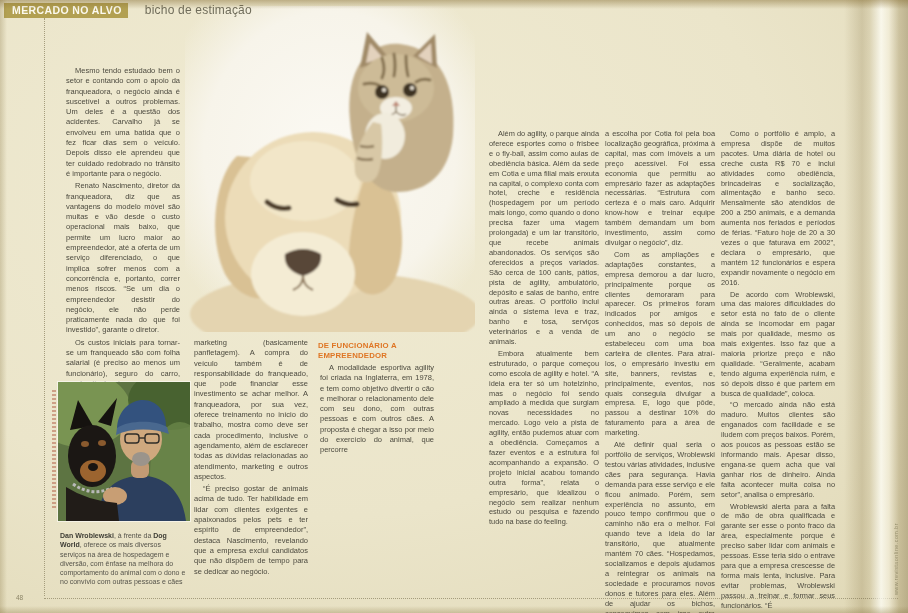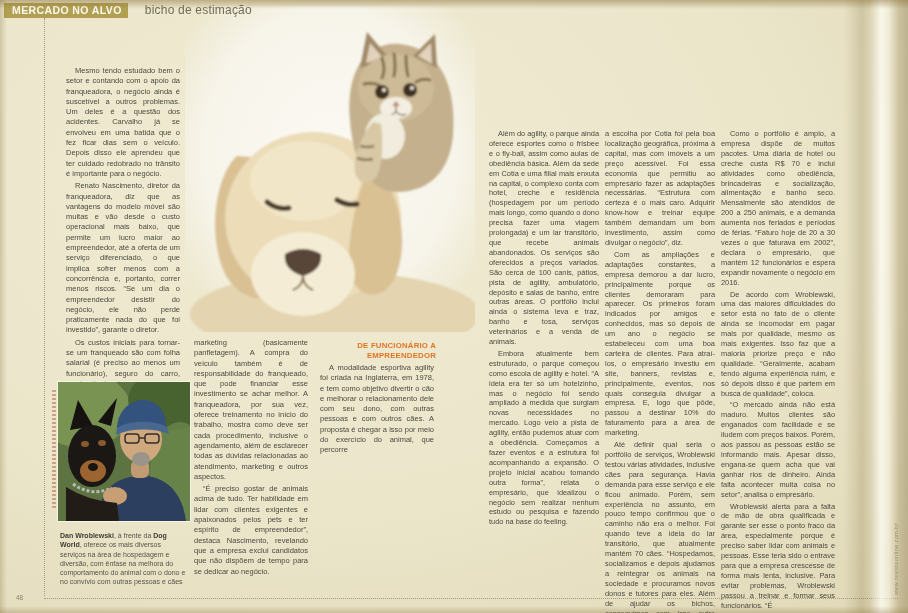--- a/index.html
+++ b/index.html
@@ -51,21 +51,21 @@
   .ind{text-indent:9px;}
   .colL{font-size:7.5px;line-height:10.3px;}
   .colR{font-size:7.4px;line-height:9.9px;}
   .c1{left:64px;top:64px;width:118px;height:318px;}
   .c2{left:192px;top:336px;width:118px;height:277px;}
   .c3{left:318px;top:336px;width:118px;height:277px;}
   .c4{left:487px;top:127px;width:114px;height:486px;}
   .c5{left:603px;top:127px;width:114px;height:486px;}
   .c6{left:719px;top:127px;width:118px;height:486px;}
   .sect{color:#df7523;font-weight:bold;font-size:7.8px;line-height:10px;
-    letter-spacing:.2px;margin:5px 0 2px 0;text-align:right;}
+    letter-spacing:.2px;margin:5px 0 2px 0;text-align:left;}
   
   .caption{position:absolute;left:60px;top:524px;width:126px;font-size:7px;
     line-height:9.3px;color:#55534a;text-align:left;}
   .caption b{color:#3e3d35;}
 </style>
 </head>
 <body>
 
 <div class="page">
 
@@ -152,21 +152,21 @@
 
   <div class="col colR c5">
     <p>a escolha por Cotia foi pela boa localização geográfica, próxima à capital, mas com imóveis a um preço acessível. Foi essa economia que permitiu ao empresário fazer as adaptações necessárias. “Estrutura com certeza é o mais caro. Adquirir know-how e treinar equipe também demandam um bom investimento, assim como divulgar o negócio”, diz.</p>
     <p class="ind">Com as ampliações e adaptações constantes, a empresa demorou a dar lucro, principalmente porque os clientes demoraram para aparecer. Os primeiros foram indicados por amigos e conhecidos, mas só depois de um ano o negócio se estabeleceu com uma boa carteira de clientes. Para atraí-los, o empresário investiu em site, banners, revistas e, principalmente, eventos, nos quais conseguia divulgar a empresa. E, logo que pôde, passou a destinar 10% do faturamento para a área de marketing.</p>
     <p class="ind">Até definir qual seria o portfólio de serviços, Wroblewski testou várias atividades, inclusive cães para segurança. Havia demanda para esse serviço e ele ficou animado. Porém, sem experiência no assunto, em pouco tempo confirmou que o caminho não era o melhor. Foi quando teve a ideia do lar transitório, que atualmente mantém 70 cães. “Hospedamos, socializamos e depois ajudamos a reintegrar os animais na sociedade e procuramos novos donos e tutores para eles. Além de ajudar os bichos, conseguimos com isso outra fonte de renda e, principalmente, visibilidade para a empresa”, explica.</p>
   </div>
 
   <div class="col colR c6">
     <p class="ind">Como o portfólio é amplo, a empresa dispõe de muitos pacotes. Uma diária de hotel ou creche custa R$ 70 e inclui atividades como obediência, brincadeiras e socialização, alimentação e banho seco. Mensalmente são atendidos de 200 a 250 animais, e a demanda aumenta nos feriados e períodos de férias. “Faturo hoje de 20 a 30 vezes o que faturava em 2002”, declara o empresário, que mantém 12 funcionários e espera expandir novamente o negócio em 2016.</p>
     <p class="ind">De acordo com Wroblewski, uma das maiores dificuldades do setor está no fato de o cliente ainda se incomodar em pagar mais por qualidade, mesmo os mais exigentes. Isso faz que a maioria priorize preço e não qualidade. “Geralmente, acabam tendo alguma experiência ruim, e só depois disso é que partem em busca de qualidade”, coloca.</p>
-    <p class="ind">“O mercado ainda não está maduro. Muitos clientes são enganados com facilidade e se iludem com preços baixos. Porém, aos passou as pessoas estão se informando mais. Apesar disso, engana-se quem acha que vai ganhar rios de dinheiro. Ainda falta acontecer muita coisa no setor”, analisa o empresário.</p>
+    <p class="ind">“O mercado ainda não está maduro. Muitos clientes são enganados com facilidade e se iludem com preços baixos. Porém, aos poucos as pessoas estão se informando mais. Apesar disso, engana-se quem acha que vai ganhar rios de dinheiro. Ainda falta acontecer muita coisa no setor”, analisa o empresário.</p>
     <p class="ind">Wroblewski alerta para a falta de mão de obra qualificada e garante ser esse o ponto fraco da área, especialmente porque é preciso saber lidar com animais e pessoas. Esse teria sido o entrave para que a empresa crescesse de forma mais lenta, inclusive. Para evitar problemas, Wroblewski passou a treinar e formar seus funcionários. “É</p>
   </div>
 
   <figure class="photo-dan">
     <div class="credit-strip"></div>
     <svg width="132" height="139" viewBox="0 0 132 139">
       <rect width="132" height="139" fill="#5d7442"></rect>
       <ellipse cx="25" cy="28" rx="48" ry="38" fill="#7e9a55" opacity=".85"></ellipse>
       <ellipse cx="112" cy="18" rx="42" ry="30" fill="#46602f" opacity=".9"></ellipse>
       <ellipse cx="122" cy="92" rx="30" ry="52" fill="#6d8a4c" opacity=".7"></ellipse>

